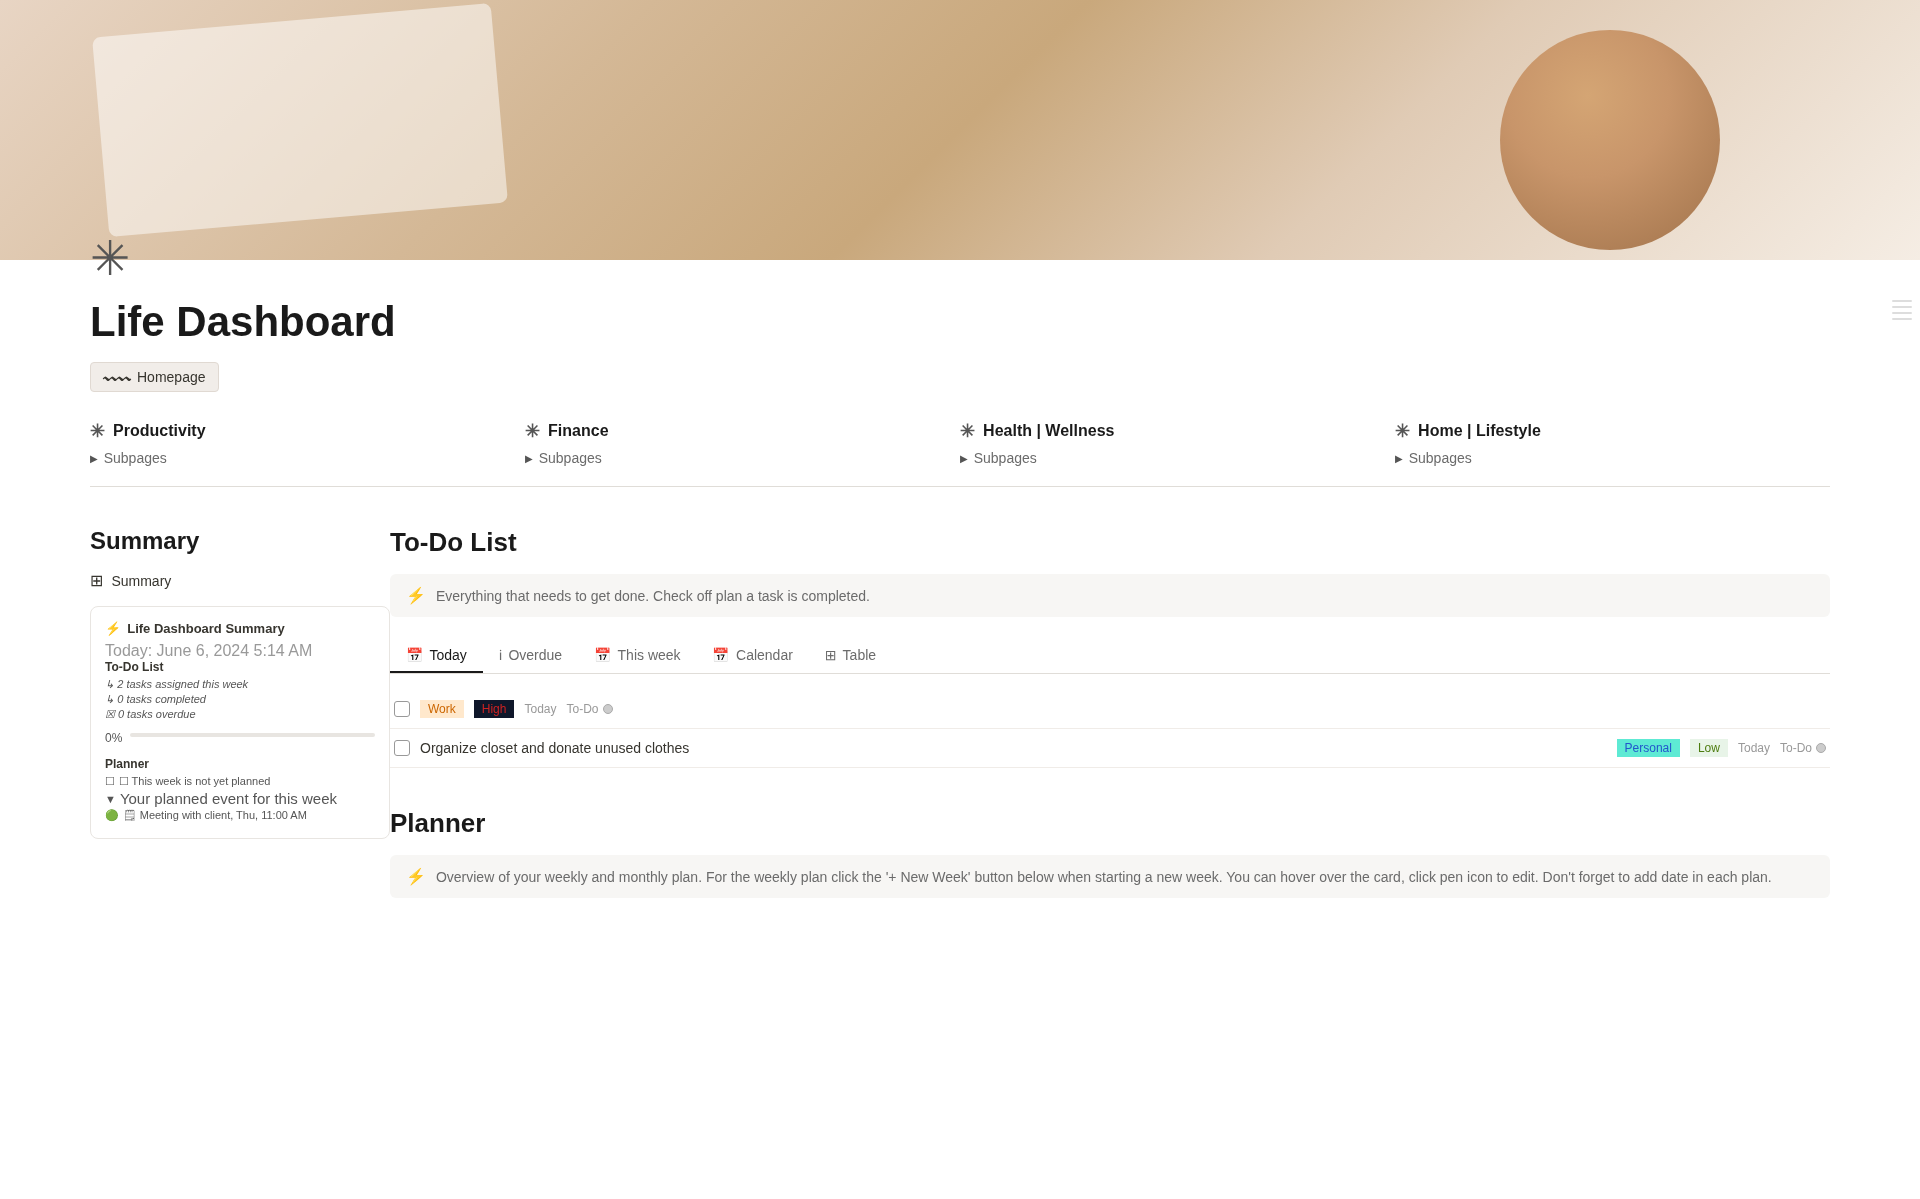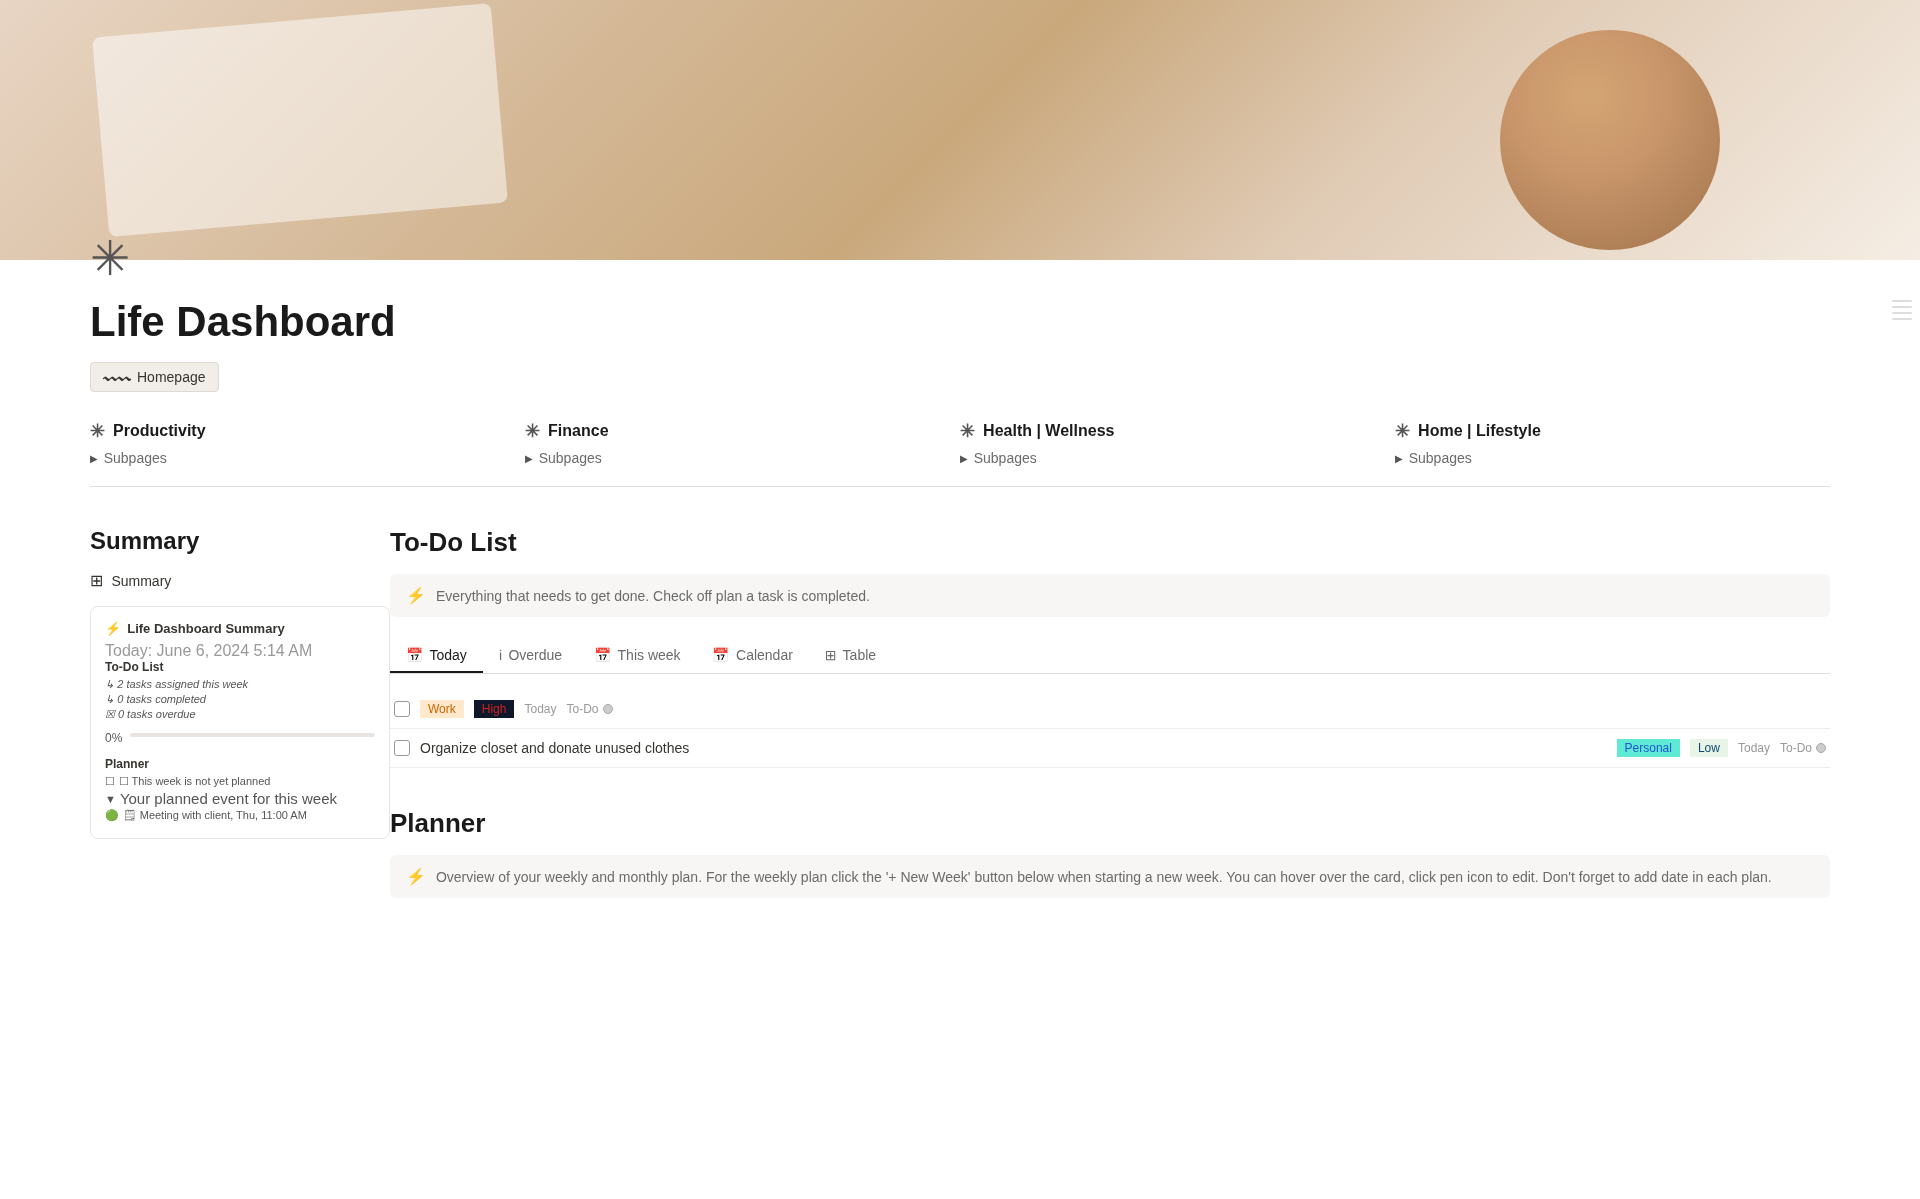--- a/index.html
+++ b/index.html
@@ -266,21 +266,21 @@
     .tag {
       padding: 2px 8px;
       border-radius: 0;
       font-size: 12px;
       font-weight: 500;
     }
 
     .tag-work { background: #ffe8cc; color: #cc6600; }
     .tag-personal { background: #5eead4; color: #2255cc; }
     .tag-high { background: #0f172a; color: #cc2222; }
-    .tag-low { background: #e8f4e8; color: #0c4a6e; }
+    .tag-low { background: #e8f4e8; color: #4d7c0f; }
 
     .task-meta {
       font-size: 12px;
       color: #999;
     }
 
     .task-status {
       display: flex;
       align-items: center;
       gap: 4px;

